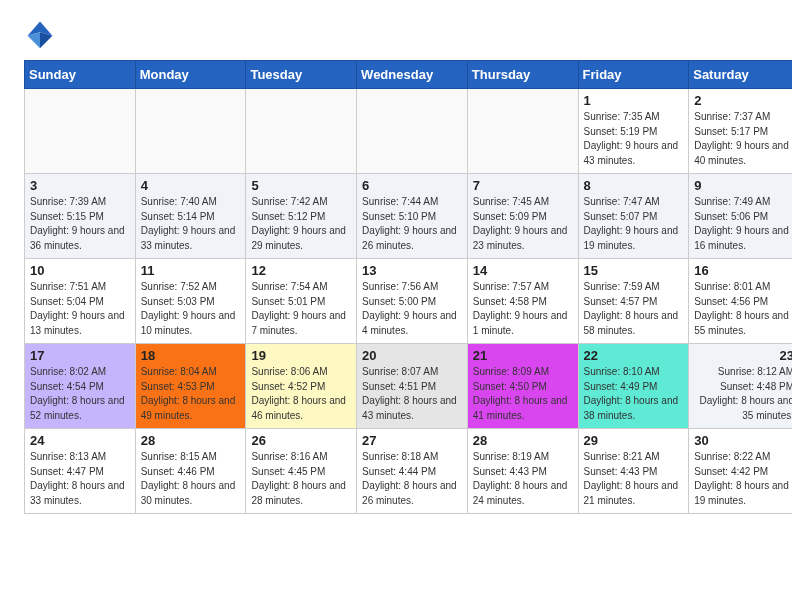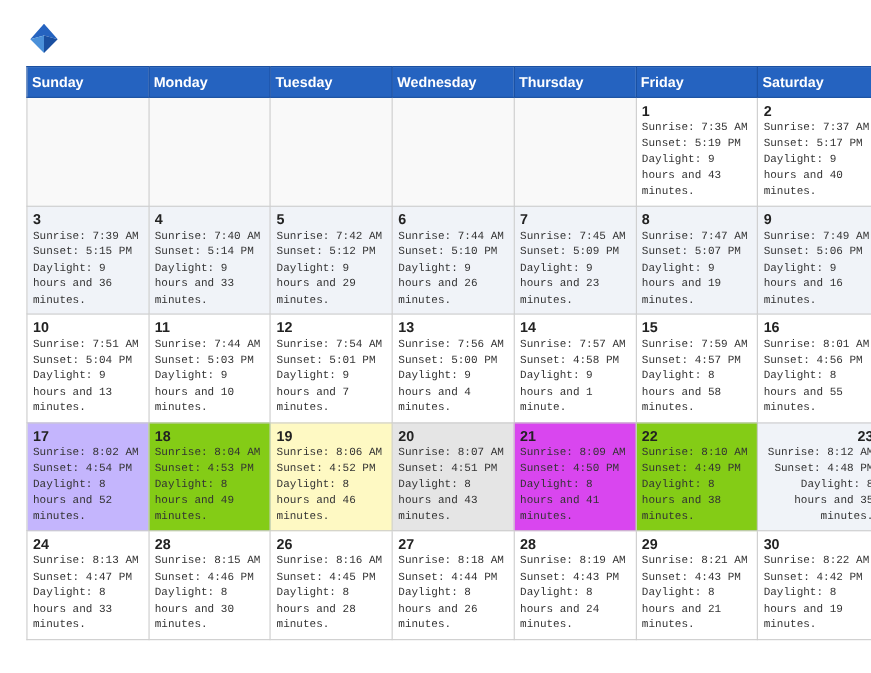--- a/index.html
+++ b/index.html
@@ -78,21 +78,20 @@
       font-size: 13px;
       font-weight: bold;
       color: #222;
       display: block;
       margin-bottom: 2px;
     }
     .day-info {
       font-size: 10px;
       color: #333;
       line-height: 1.45;
-      font-family: Liberation Mono, monospace;
     }
     .container {
       padding: 0 8px 8px 8px;
     }
   </style>
 </head>
 <body>
 
 <div class="header">
   <div class="logo">
@@ -191,21 +190,21 @@
         </tr>
         <tr>
           <td>
             <span class="day-num">10</span>
             <div class="day-info">Sunrise: 7:51 AM
 Sunset: 5:04 PM
 Daylight: 9 hours and 13 minutes.</div>
           </td>
           <td>
             <span class="day-num">11</span>
-            <div class="day-info">Sunrise: 7:44 AM
+            <div class="day-info">Sunrise: 7:52 AM
 Sunset: 5:03 PM
 Daylight: 9 hours and 10 minutes.</div>
           </td>
           <td>
             <span class="day-num">12</span>
             <div class="day-info">Sunrise: 7:54 AM
 Sunset: 5:01 PM
 Daylight: 9 hours and 7 minutes.</div>
           </td>
           <td>
@@ -233,21 +232,21 @@
 Daylight: 8 hours and 55 minutes.</div>
           </td>
         </tr>
         <tr>
           <td style="background: #c4b5fd;">
             <span class="day-num">17</span>
             <div class="day-info">Sunrise: 8:02 AM
 Sunset: 4:54 PM
 Daylight: 8 hours and 52 minutes.</div>
           </td>
-          <td style="background: #84cc16;">
+          <td style="background: #f97316;">
             <span class="day-num">18</span>
             <div class="day-info">Sunrise: 8:04 AM
 Sunset: 4:53 PM
 Daylight: 8 hours and 49 minutes.</div>
           </td>
           <td style="background: #fef9c3;">
             <span class="day-num">19</span>
             <div class="day-info">Sunrise: 8:06 AM
 Sunset: 4:52 PM
 Daylight: 8 hours and 46 minutes.</div>
@@ -257,21 +256,21 @@
             <div class="day-info">Sunrise: 8:07 AM
 Sunset: 4:51 PM
 Daylight: 8 hours and 43 minutes.</div>
           </td>
           <td style="background: #d946ef;">
             <span class="day-num">21</span>
             <div class="day-info">Sunrise: 8:09 AM
 Sunset: 4:50 PM
 Daylight: 8 hours and 41 minutes.</div>
           </td>
-          <td style="background: #84cc16;">
+          <td style="background: #5eead4;">
             <span class="day-num">22</span>
             <div class="day-info">Sunrise: 8:10 AM
 Sunset: 4:49 PM
 Daylight: 8 hours and 38 minutes.</div>
           </td>
           <td style="background: rgb(240, 243, 248); text-align: right;">
             <span class="day-num">23</span>
             <div class="day-info">Sunrise: 8:12 AM
 Sunset: 4:48 PM
 Daylight: 8 hours and 35 minutes.</div>

